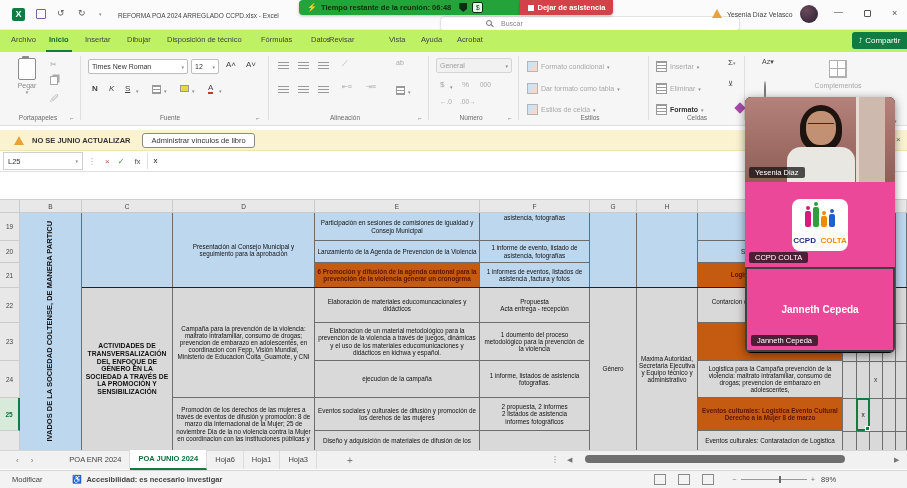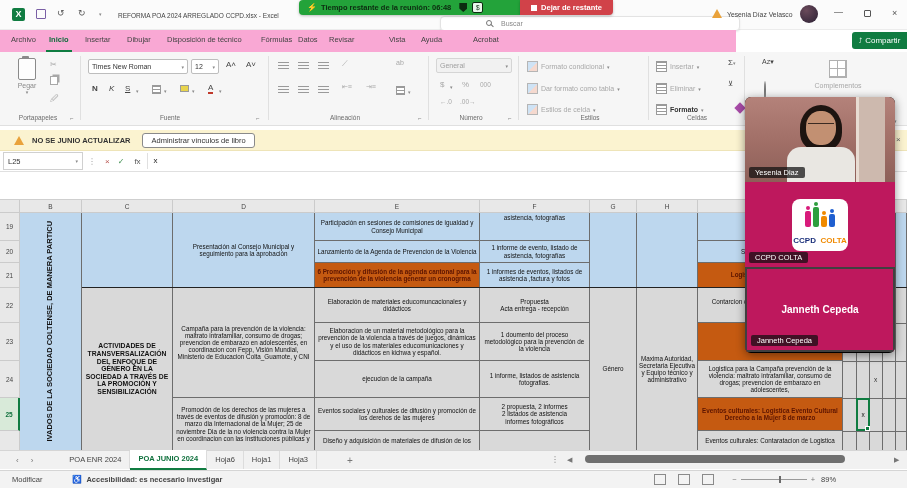--- a/index.html
+++ b/index.html
@@ -23,21 +23,21 @@
   
   .meet-green{background:#23a33a;border-radius:4px 0 0 4px;display:flex;align-items:center;box-shadow:0 1px 3px rgba(0,0,0,.25);}
   .meet-red{background:#d14249;border-radius:0 0 4px 0;display:flex;align-items:center;justify-content:center;box-shadow:0 1px 3px rgba(0,0,0,.25);}
   .meet-timer{font-size:7.5px;font-weight:bold;color:#0c2b10;}
   .meet-stop{font-size:7.5px;font-weight:bold;color:#fff;}
   .shield{width:8px;height:9px;background:#0c2b10;clip-path:polygon(0 0,100% 0,100% 60%,50% 100%,0 60%);}
   .dollarbox{width:9px;height:9px;border:1px solid #0c2b10;border-radius:2px;color:#0c2b10;font-size:6.5px;
              text-align:center;line-height:9px;background:#eaf7ec;}
   .stop-sq{width:6px;height:6px;background:#fff;margin-right:4px;}
   
-  .tabrow{left:0;top:30px;width:736px;height:22px;background:#f9a8d4;text-decoration:underline;}
+  .tabrow{left:0;top:30px;width:907px;height:22px;background:#bef264;text-decoration:underline;}
   .rtab{font-size:7.5px;color:#444;padding:0 3px;line-height:20px;}
   .rtab.active{color:#0f6b3c;font-weight:bold;border-bottom:2.5px solid #107C41;}
   .share-btn{background:#107C41;color:#fff;border-radius:3px 0 0 3px;font-size:8px;display:flex;
              align-items:center;justify-content:center;gap:3px;}
   
   .ribbon{left:0;top:52px;width:907px;height:74px;background:#f6f6f6;border-bottom:1px solid #e0e0e0;}
   .grp-label{font-size:6.5px;color:#6b6b6b;text-align:center;}
   .vsep{width:1px;background:#e0e0e0;top:56px;height:64px;}
   .combo{background:#fff;border:1px solid #bdbdbd;border-radius:2px;font-size:7px;color:#333;
          display:flex;align-items:center;justify-content:space-between;padding:0 3px;}
@@ -82,21 +82,21 @@
   .gray{background:#d9d9d9;}
   .orange{background:#c55a11;color:#5c1400;font-weight:bold;}
   .thickline{background:#222;}
   .gline{background:#6d6d6d;}
   .selcell{border:2px solid #107C41;display:flex;align-items:center;justify-content:center;font-size:6.5px;color:#111;}
   .selcell:after{content:'';position:absolute;right:-2px;bottom:-2px;width:3px;height:3px;background:#107C41;border:1px solid #fff;}
   .vert-text{transform:rotate(-90deg);transform-origin:center;white-space:nowrap;font-weight:bold;font-size:7.5px;color:#111;}
   
   .overlay{left:745px;top:97px;width:150px;height:256px;border-radius:6px;overflow:hidden;
            box-shadow:0 2px 10px rgba(0,0,0,.45);background:#000;}
-  .vtile{position:relative;width:150px;height:85px;background:#be185d;}
+  .vtile{position:relative;width:150px;height:85px;background:#ec4899;}
   .vlabel{position:absolute;left:4px;bottom:4px;background:rgba(15,15,15,.72);color:#fff;font-size:7.5px;
           padding:1px 6px;border-radius:2px;white-space:nowrap;}
   .cam{background:linear-gradient(180deg,#b4827a 0%,#a06e66 55%,#8d5f58 100%);}
   .cam .door{position:absolute;right:10px;top:0;width:26px;height:85px;background:#cdb9ae;border-left:3px solid #e8dcd2;}
   .cam .hair{position:absolute;left:55px;top:8px;width:42px;height:46px;background:#1d1410;border-radius:50% 50% 40% 40%;}
   .cam .face{position:absolute;left:61px;top:14px;width:30px;height:34px;background:#c29072;border-radius:46%;}
   .cam .glasses{position:absolute;left:63px;top:26px;width:26px;height:5px;border-top:1.5px solid #3a2a22;}
   .cam .body{position:absolute;left:42px;top:50px;width:68px;height:35px;background:#e9e7e2;border-radius:14px 14px 0 0;}
   .logo-tile{display:flex;align-items:center;justify-content:center;}
   .logo-card{width:56px;height:52px;background:#fff;border-radius:8px;display:flex;flex-direction:column;
@@ -148,35 +148,35 @@
   </div>
 
   <div class="abs meet-green" style="left:299px;top:0;width:221px;height:15px;">
     <span style="font-size:8px;margin:0 4px 0 8px;color:#0c2b10;">⚡</span>
     <span class="meet-timer">Tiempo restante de la reunión: 06:48</span>
     <span class="shield" style="margin-left:8px;"></span>
     <span class="dollarbox" style="margin-left:5px;">$</span>
   </div>
   <div class="abs meet-red" style="left:520px;top:0;width:93px;height:15px;">
     <span class="stop-sq"></span>
-    <span class="meet-stop">Dejar de restante</span>
+    <span class="meet-stop">Dejar de asistencia</span>
   </div>
 
   <div class="abs tabrow">
     <span class="abs rtab" style="left:8px;">Archivo</span>
     <span class="abs rtab active" style="left:46px;">Inicio</span>
     <span class="abs rtab" style="left:82px;">Insertar</span>
     <span class="abs rtab" style="left:124px;">Dibujar</span>
     <span class="abs rtab" style="left:164px;">Disposición de técnico</span>
     <span class="abs rtab" style="left:258px;">Fórmulas</span>
-    <span class="abs rtab" style="left:295px;">Datos</span>
+    <span class="abs rtab" style="left:308px;">Datos</span>
     <span class="abs rtab" style="left:326px;">Revisar</span>
     <span class="abs rtab" style="left:386px;">Vista</span>
     <span class="abs rtab" style="left:418px;">Ayuda</span>
-    <span class="abs rtab" style="left:470px;">Acrobat</span>
+    <span class="abs rtab" style="left:454px;">Acrobat</span>
     <div class="abs share-btn" style="left:852px;top:2px;width:55px;height:17px;">
       <span style="font-size:7px;">⤴</span>
       <span>Compartir</span>
     </div>
   </div>
 
   <div class="abs ribbon">
 
     <div class="abs" style="left:12px;top:6px;width:30px;height:44px;text-align:center;">
       <div class="clipboard" style="margin:0 auto;"></div>

